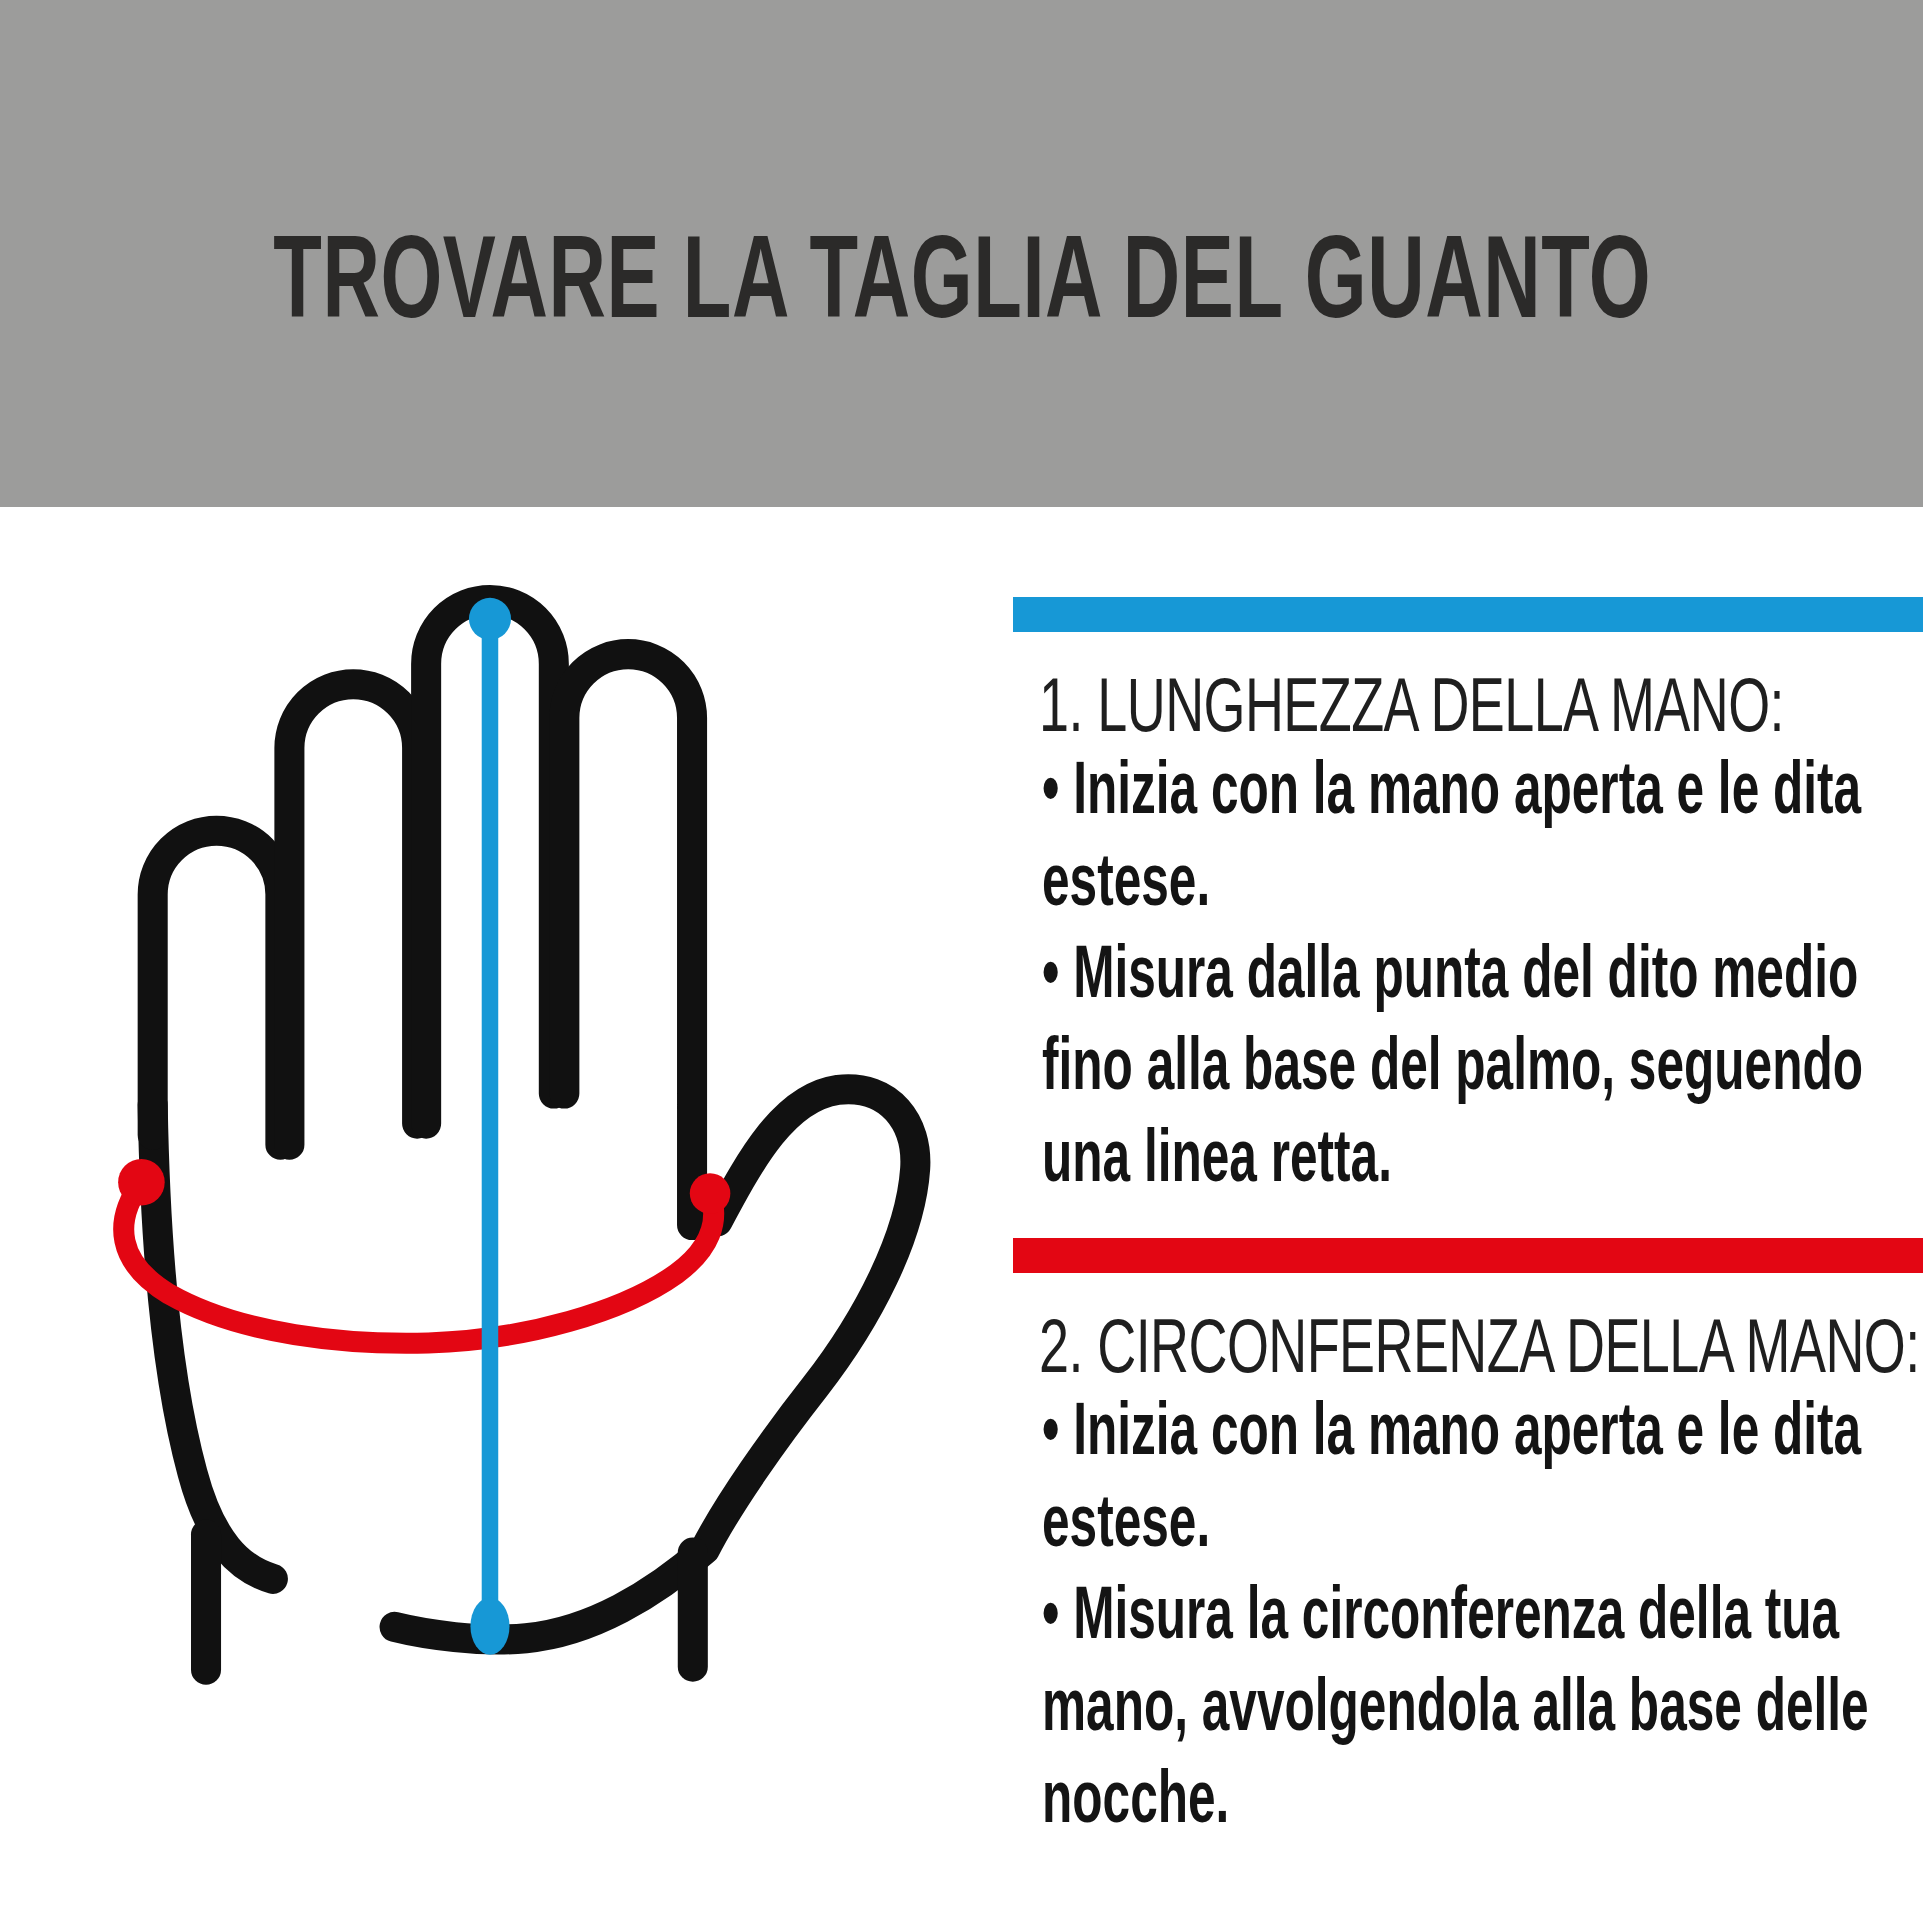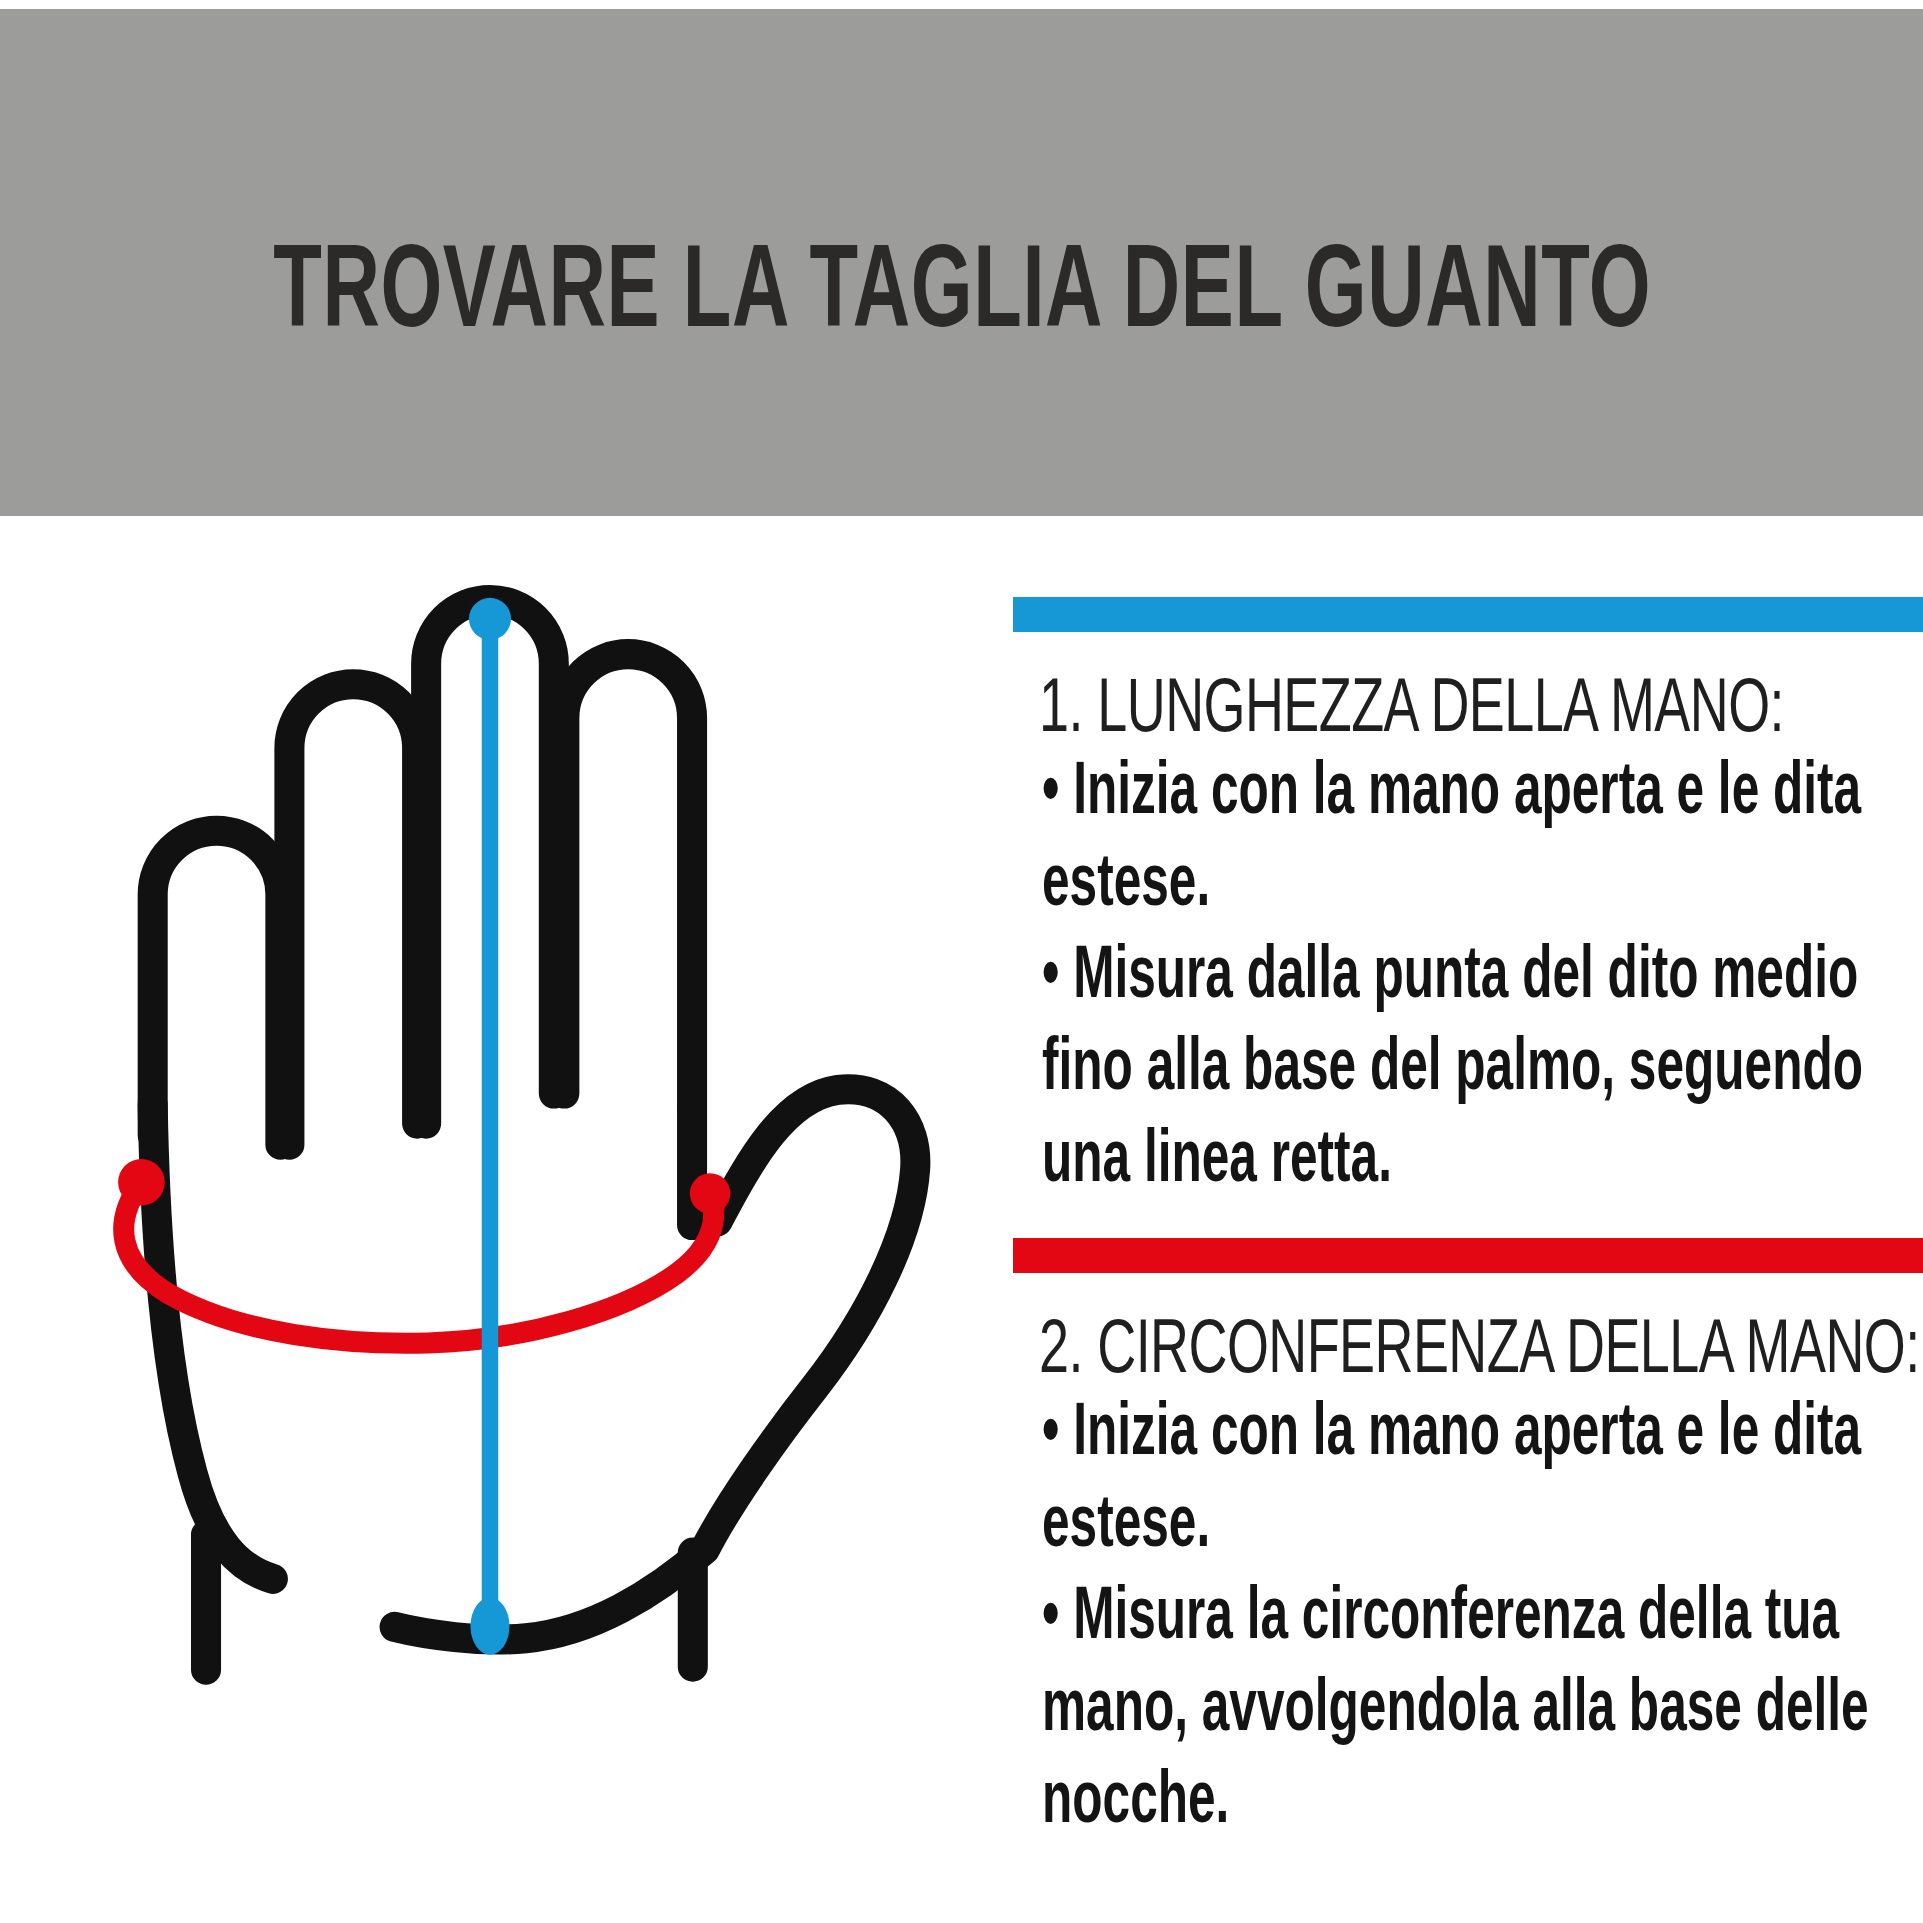--- a/index.html
+++ b/index.html
@@ -32,21 +32,21 @@
   .body-1{top:742px;}
   .body-2{top:1383px;}
   .body-line{
     font-size:74px;font-weight:700;line-height:92px;white-space:nowrap;
     transform:scaleX(0.67);transform-origin:left center;
   }
 </style>
 </head>
 <body>
 
-<div class="header-band" style="background: rgb(156, 156, 155); margin-top: 9px;">
+<div class="header-band" style="background: rgb(156, 156, 155);">
   <div class="page-title" style="color: rgb(43, 42, 41);">TROVARE LA TAGLIA DEL GUANTO</div>
 </div>
 
 <div class="hand-figure">
   <svg viewBox="0 0 1180 1660">
     <g fill="none" stroke-width="40" stroke-linecap="round" stroke-linejoin="round" stroke="#111111">
       <path d="M123,700 C127,930 146,1080 176,1190 C200,1280 238,1318 283,1331"></path>
       <path d="M123,740 L123,420 A85,85 0 0 1 293,420 L293,753"></path>
       <path d="M305,753 L305,225 A85,85 0 0 1 475,225 L475,725"></path>
       <path d="M487,725 L487,113 A85,85 0 0 1 657,113 L657,685"></path>

